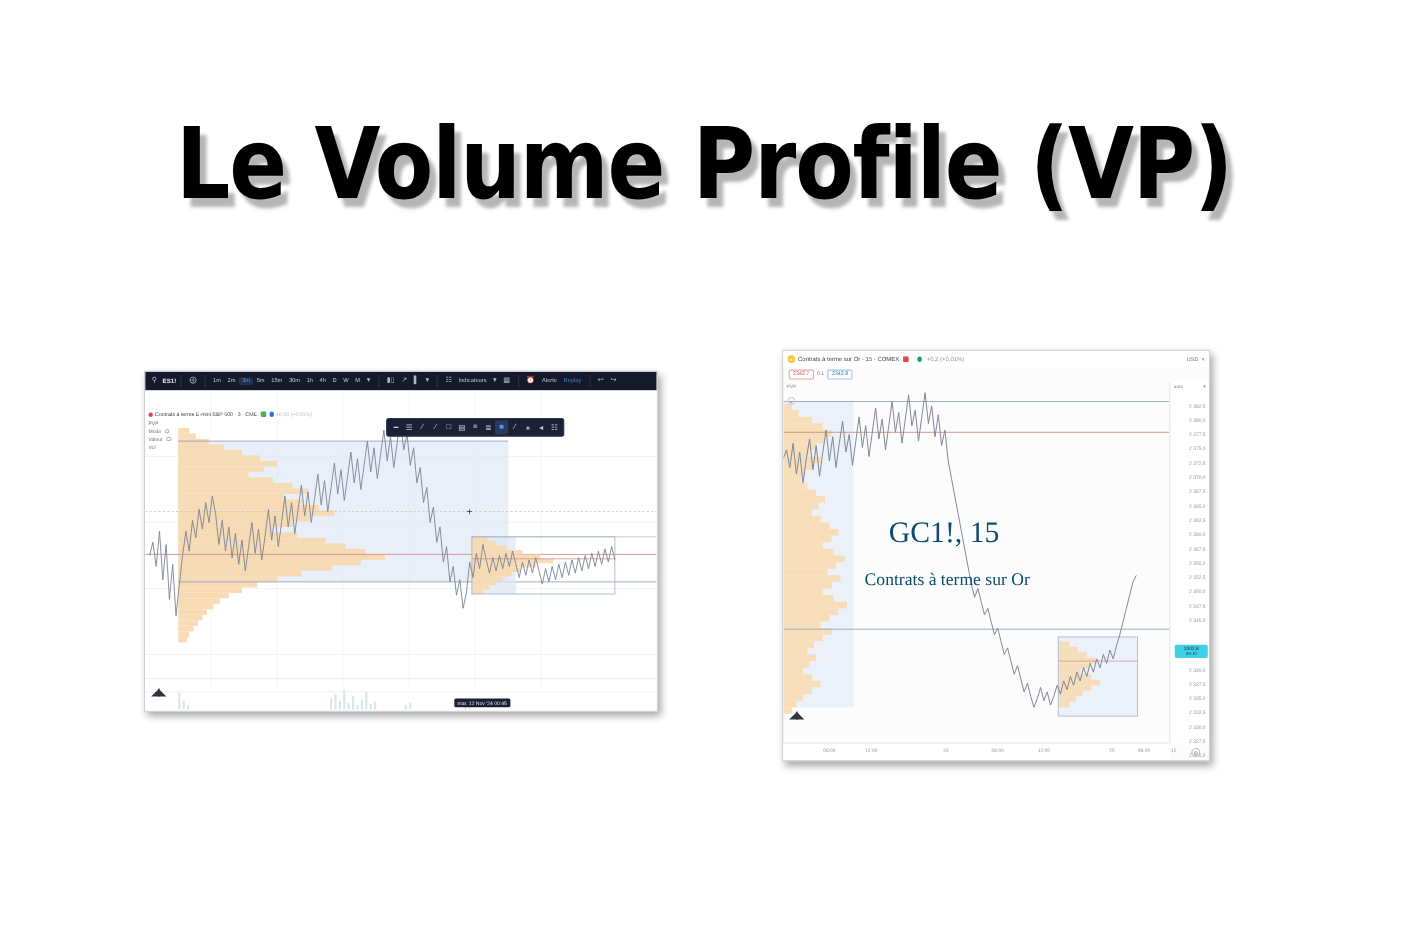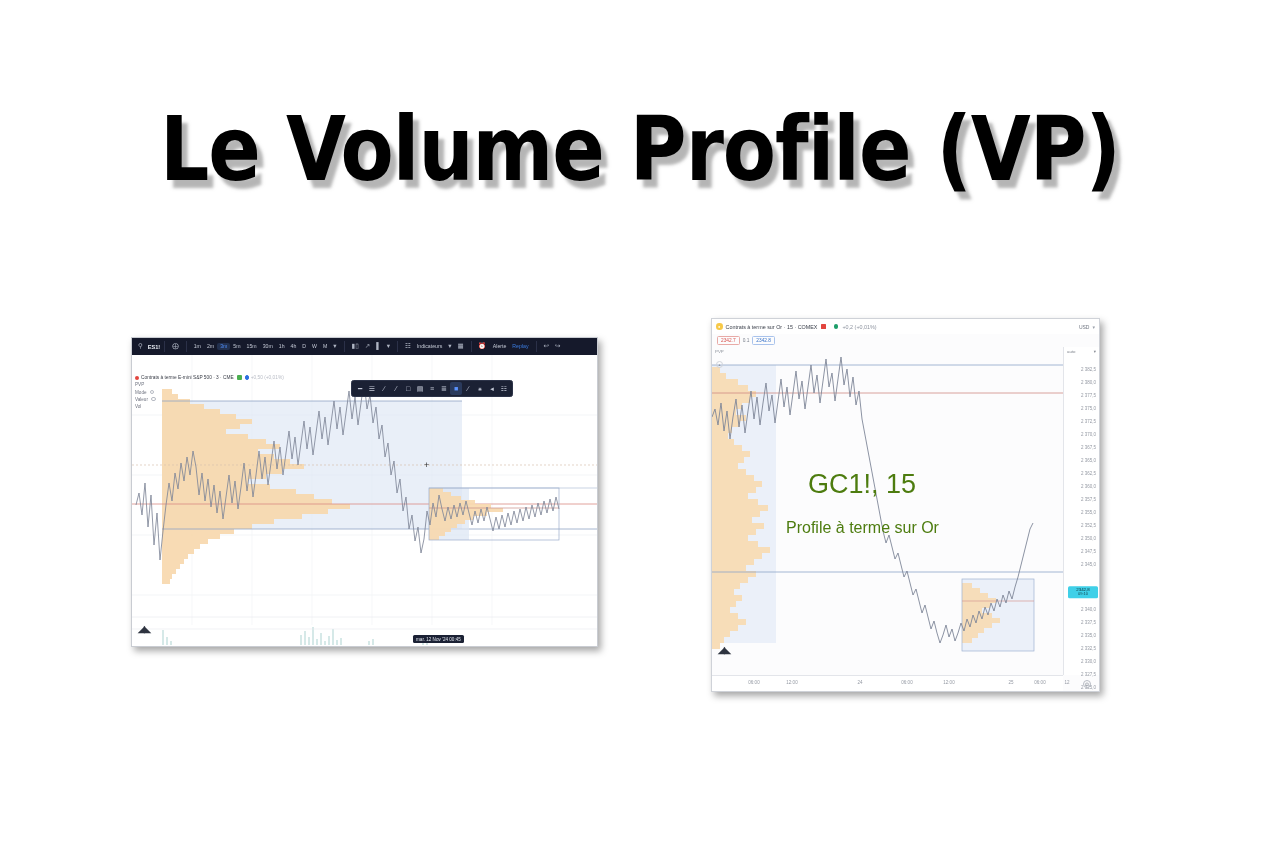--- a/index.html
+++ b/index.html
@@ -213,21 +213,21 @@
   }
   .r-gear {
     position:absolute; right:8px; bottom:3px;
     width:8px;height:8px;border-radius:50%;
     border:0.7px solid #b8bcc4; color:#9499a3;
     display:flex;align-items:center;justify-content:center;
     font-size:5px;
   }
   .wm {
     position:absolute; pointer-events:none;
-    color:#4d7c0f; white-space:nowrap;
+    color:#0c4a6e; white-space:nowrap;font-family:Liberation Serif, serif;
   }
   .wm.l1 { font-size:27px; }
   .wm.l2 { font-size:16px; }
   .r-pvp {
     position:absolute; left:3px; top:2px;
     font-size:4.4px; color:#8a8f99; z-index:5;
   }
   .r-arrow {
     position:absolute; left:4px; top:14px;
     width:7px;height:7px;border-radius:50%;
@@ -454,21 +454,21 @@
     <span class="q-box">2342.7</span>
     <span class="q-mid">0.1</span>
     <span class="q-box ask">2342.8</span>
   </div>
 
   <div class="r-plot">
     <div class="r-pvp">PVP</div>
     <div class="r-arrow">▴</div>
 
     <div class="wm l1" style="left:96px; top:122px;">GC1!, 15</div>
-    <div class="wm l2" style="left:74px; top:172px;">Profile à terme sur Or</div>
+    <div class="wm l2" style="left:74px; top:172px;">Contrats à terme sur Or</div>
 
     <svg width="353" height="330" viewBox="0 0 353 330" preserveAspectRatio="none">
       <rect x="0" y="0" width="353" height="330" fill="#ffffff" fill-opacity="0"></rect>
 
       <rect x="0" y="18" width="64" height="278" fill="#dfe8f7" opacity="0.6"></rect>
 
       <g fill="#f8dcb5" opacity="0.95">
         <rect x="0" y="20" width="8" height="6"></rect>
         <rect x="0" y="26" width="14" height="6"></rect>
         <rect x="0" y="32" width="26" height="6"></rect>

